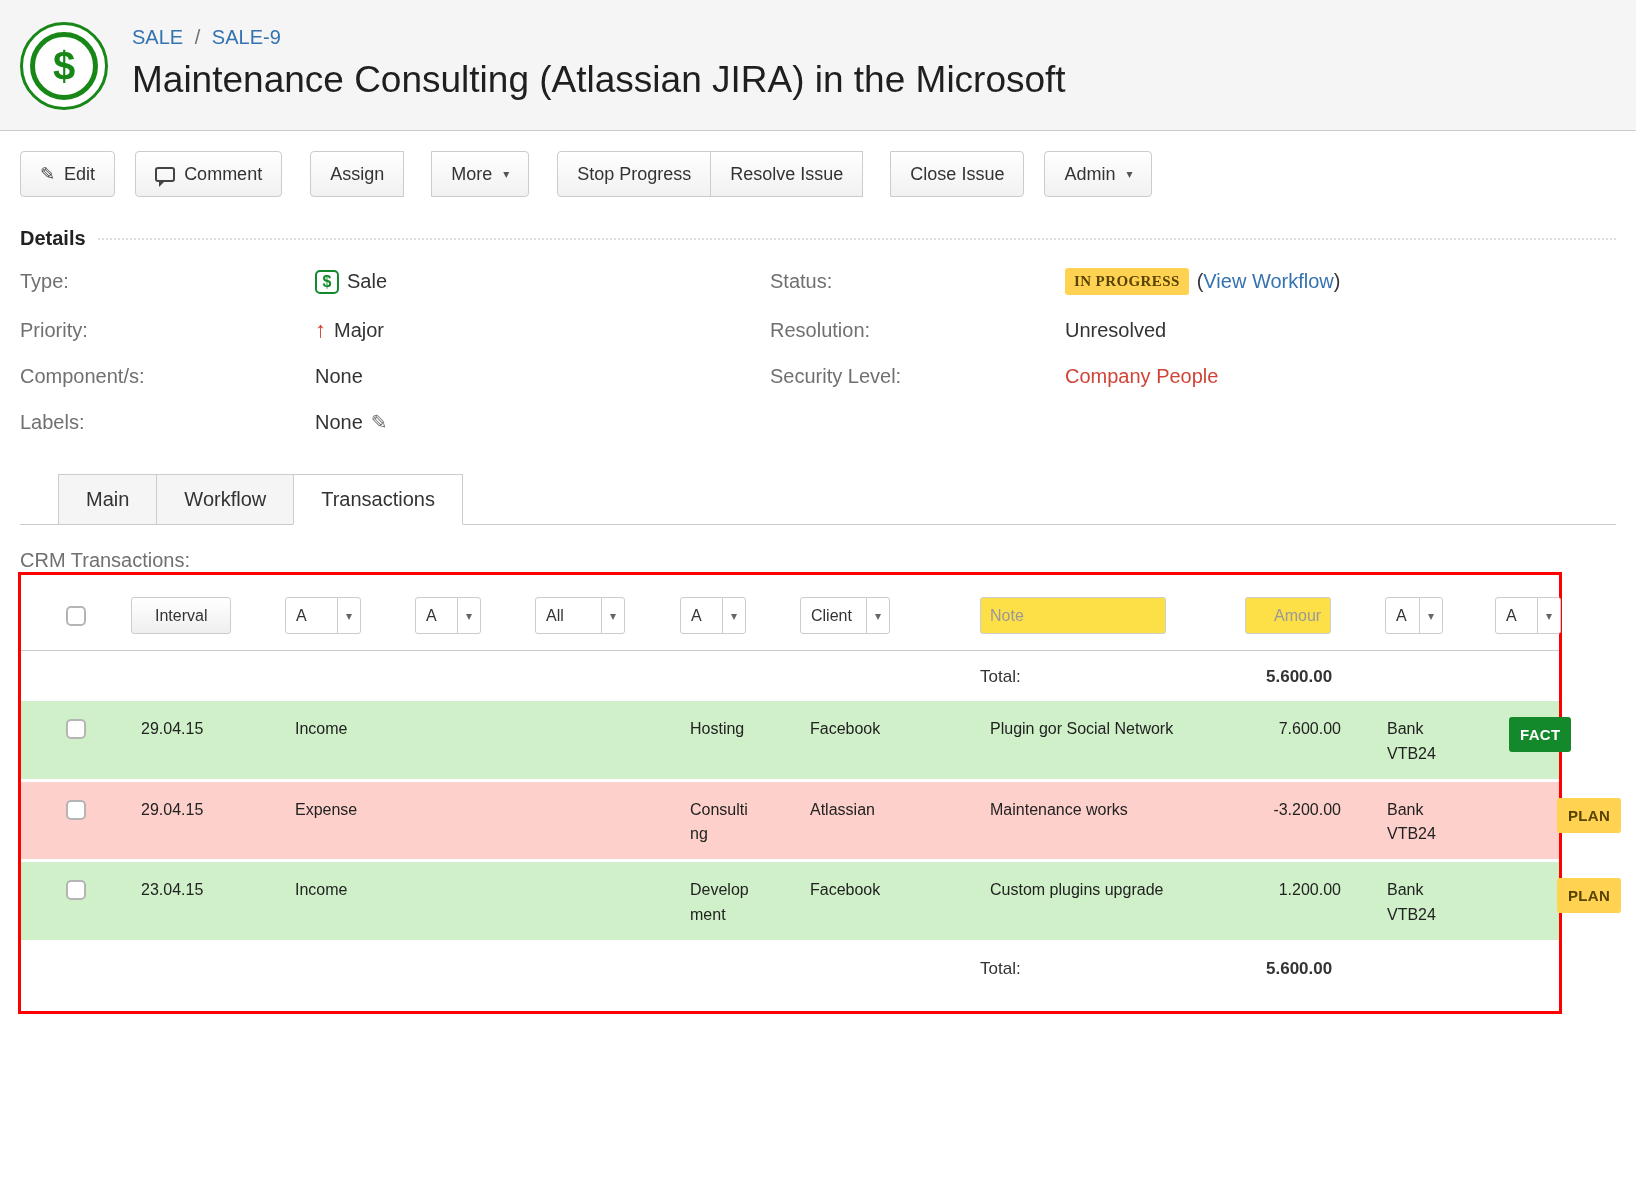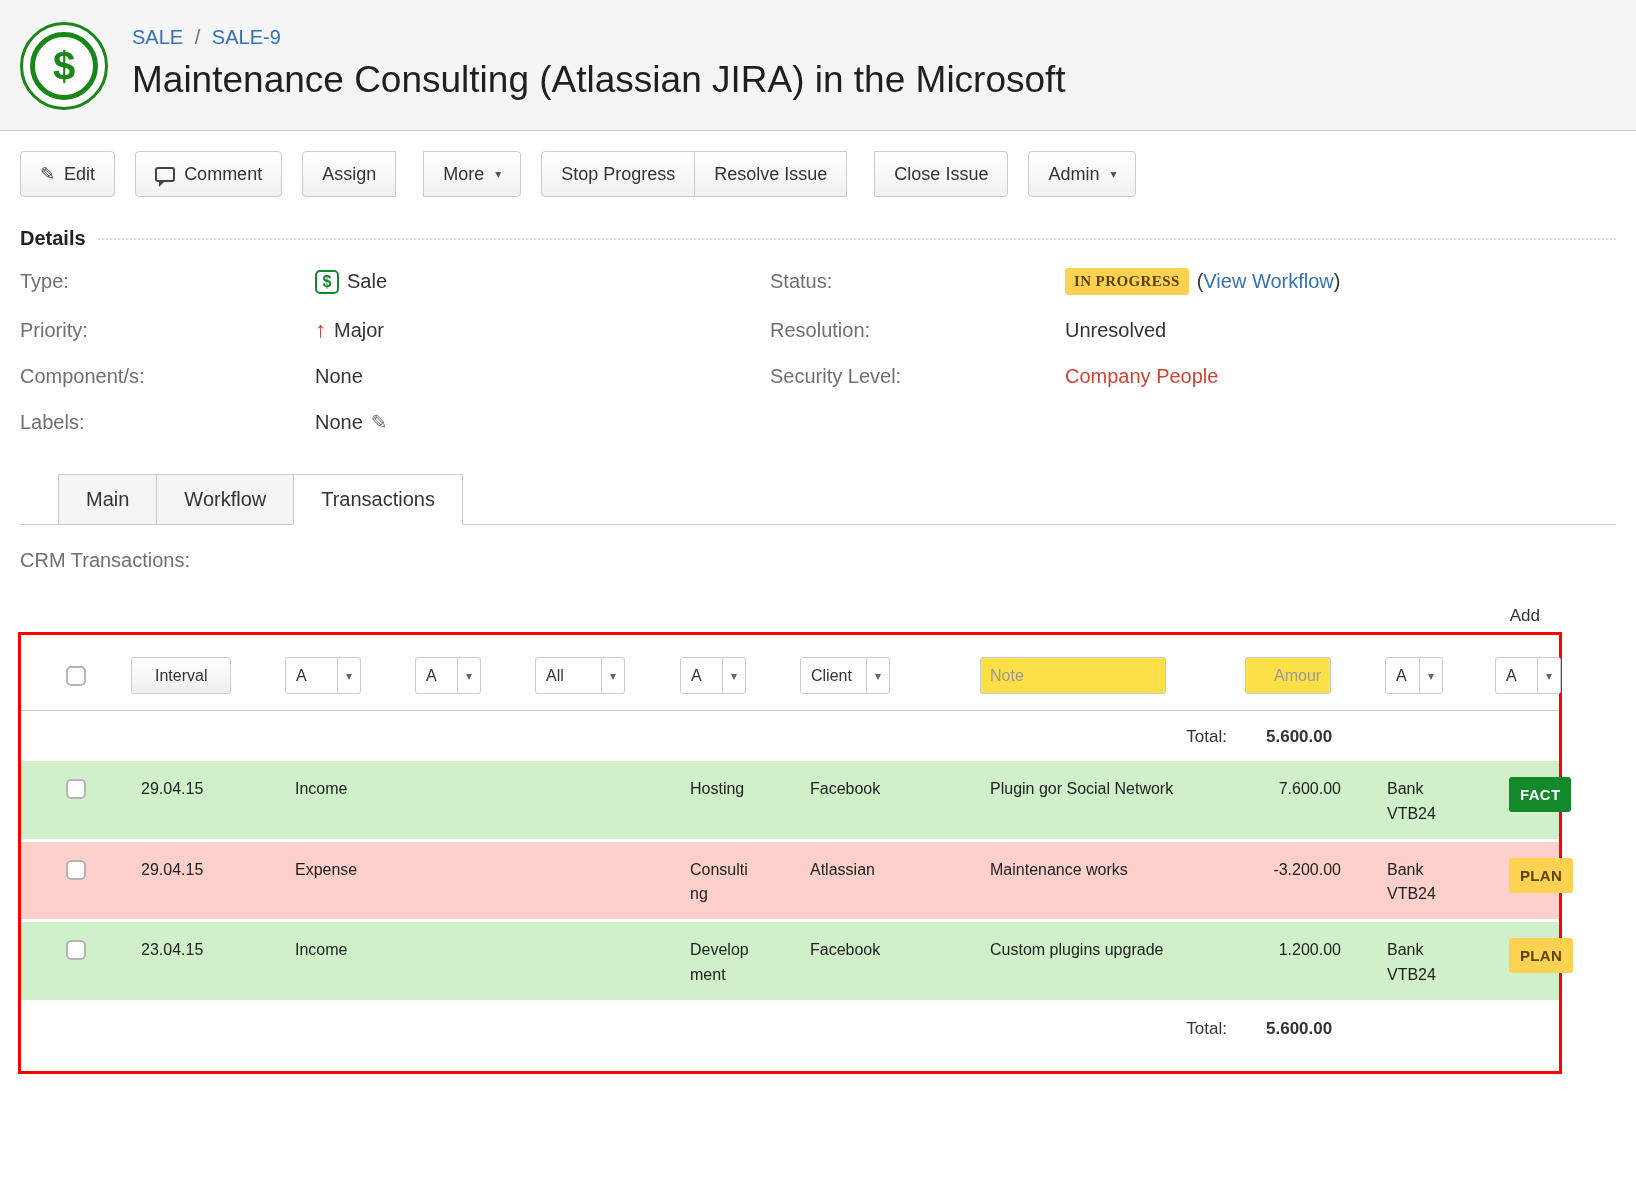--- a/index.html
+++ b/index.html
@@ -32,21 +32,21 @@
   
   .toolbar { display:flex; align-items:center; margin:20px 20px 0 20px; gap:20px; }
   .btn {
     height:46px; padding:0 19px; font-size:18px; color:#333;
     background:linear-gradient(#ffffff,#f1f1f1); border:1px solid #ccc;
     border-radius:4px; display:inline-flex; align-items:center; gap:9px;
     cursor:pointer; font-family:inherit; white-space:nowrap;
   }
   .btn-group { display:inline-flex; }
   .btn-group .btn { border-radius:0; margin-left:-1px; }
-  .btn-group .btn:first-child { border-radius:4px 0 0 4px; margin-left:0; }
+  .btn-group .btn:first-child { border-radius:4px 0 0 4px; margin-left:8px; }
   .btn-group .btn:last-child { border-radius:0 4px 4px 0;margin-left:27px; }
   .caret { font-size:12px; color:#555; margin-left:2px; }
   .pencil { font-size:18px; color:#444; }
   .comment-icon { width:20px; height:15px; border:2px solid #444; border-radius:3px; position:relative; display:inline-block; }
   .comment-icon:after {
     content:""; position:absolute; left:2px; bottom:-7px; width:0; height:0;
     border-top:6px solid #444; border-right:6px solid transparent;
   }
 
   
@@ -114,39 +114,39 @@
   .w76 { min-width:76px; } .w66 { min-width:66px; } .w90 { min-width:90px; } .w58 { min-width:58px; }
 
   .tin {
     height:37px; border:1px solid #ccc; border-radius:3px; padding:0 9px;
     font-size:16px; font-family:inherit; color:#333; background:#fde047;
   }
   .tin::placeholder { color:#999; }
   .tin.note { width:186px; } .tin.amount { width:86px;padding-left:28px; }
 
   .total-row { padding:16px 0 14px 0; font-size:17px; }
-  .total-label { grid-column:8; text-align:right; padding-right:18px; color:#333; }
+  .total-label { grid-column:8; text-align:left; padding-right:18px; color:#333; }
   .total-value { grid-column:9; font-weight:bold; padding-left:21px; }
 
   .trow { padding:16px 0 12px 0; border-bottom:3px solid #fff; font-size:16px; color:#222; }
   .trow[data-kind="income"]  { background:#cff0c8; }
   .trow[data-kind="expense"] { background:#fdd0cb; }
   .tcell { padding-left:10px; line-height:1.55; }
   .tcell.cb-cell { display:flex; justify-content:center; padding-left:0; padding-top:2px; }
   .tcell.category { padding-right:44px; overflow-wrap:anywhere; }
   .tcell.amount { text-align:right; padding-right:44px; padding-left:0; }
   .tcell.bank { padding-left:2px; padding-right:22px; }
   .tcell.badge-cell { padding-left:14px; }
 
   .badge {
     display:inline-block; padding:6px 11px; border-radius:3px; font-weight:bold;
     font-size:15px; letter-spacing:.3px;
   }
   .badge[data-kind="fact"] { background:#14892c; color:#fff; }
-  .badge[data-kind="plan"] { background:#ffd351; color:#594300; }
+  .badge[data-kind="plan"] { background:#ffd351; color:#594300;margin-left:48px; }
 </style>
 </head>
 <body>
 
 <div class="page">
 
   <header class="top-header">
     <div class="logo-outer">
       <div class="logo-inner">
         <span class="logo-dollar">$</span>
@@ -241,23 +241,20 @@
   </section>
 
   <div class="tabs-bar">
     <div class="tab">Main</div>
     <div class="tab">Workflow</div>
     <div class="tab active">Transactions</div>
   </div>
 
   <div class="crm-label">CRM Transactions:</div>
 
-  <div class="add-row">
-    <a class="add-link">Add</a>
-  </div>
 
   <div class="red-box">
 
     <div class="tgrid filter-row">
       <div class="fcell center">
           <span class="cb"></span>
         </div>
       <div class="fcell">
         <button class="btn-interval">Interval</button>
       </div>

